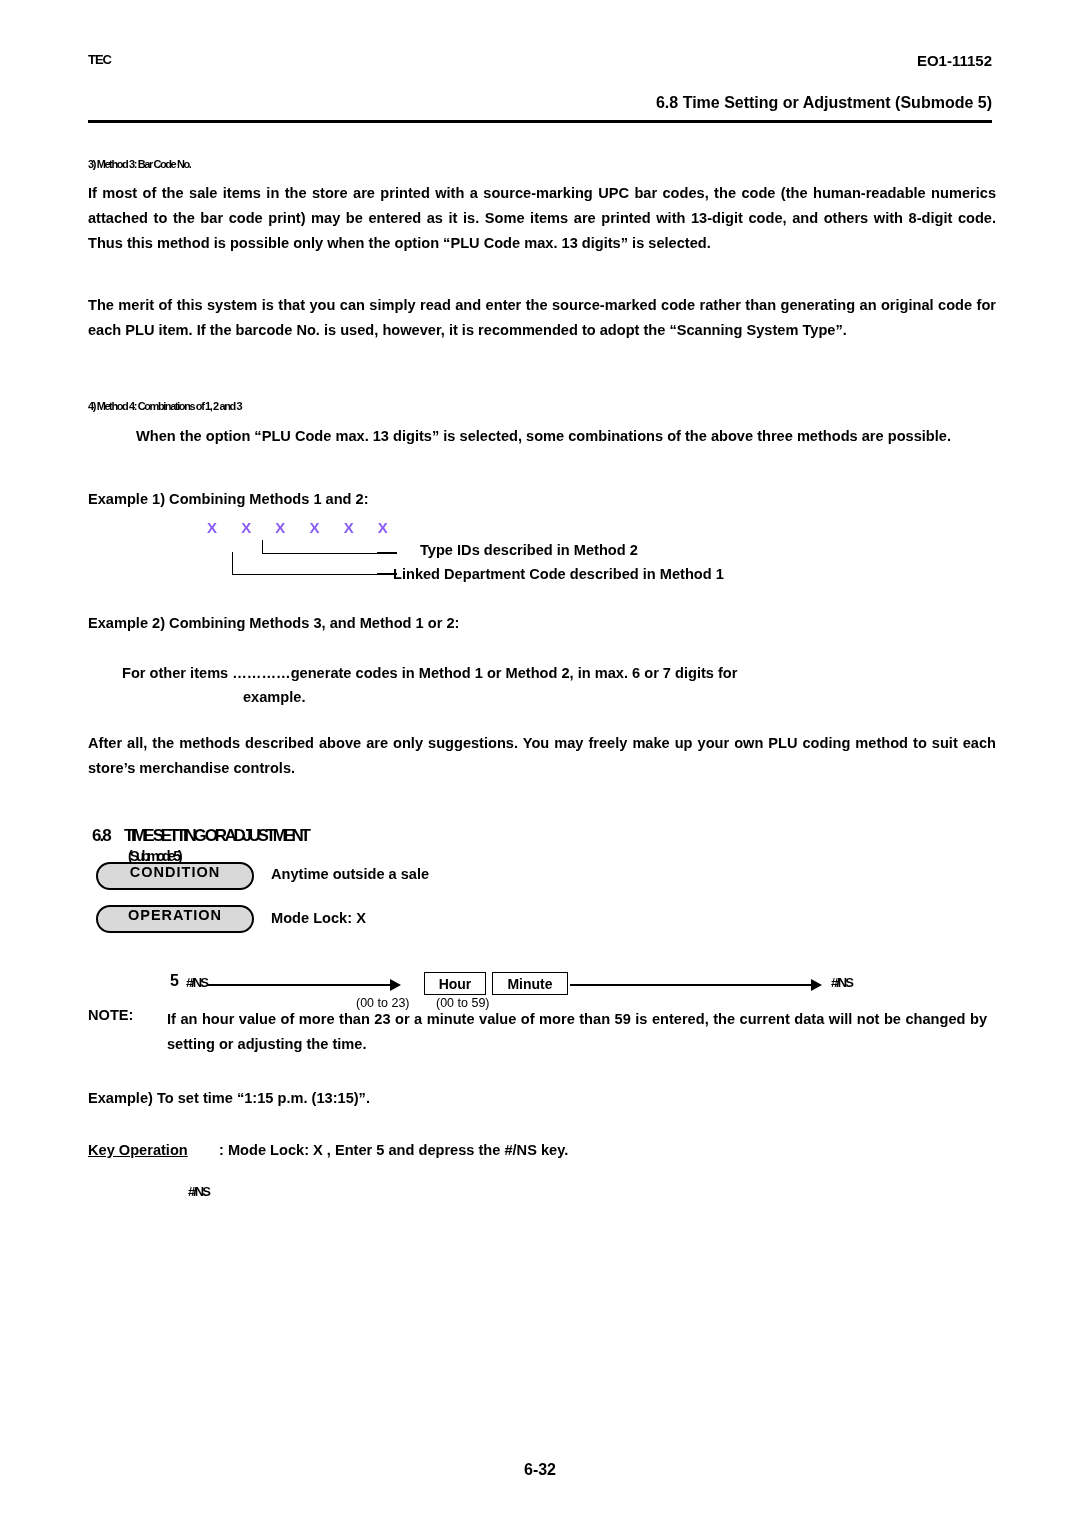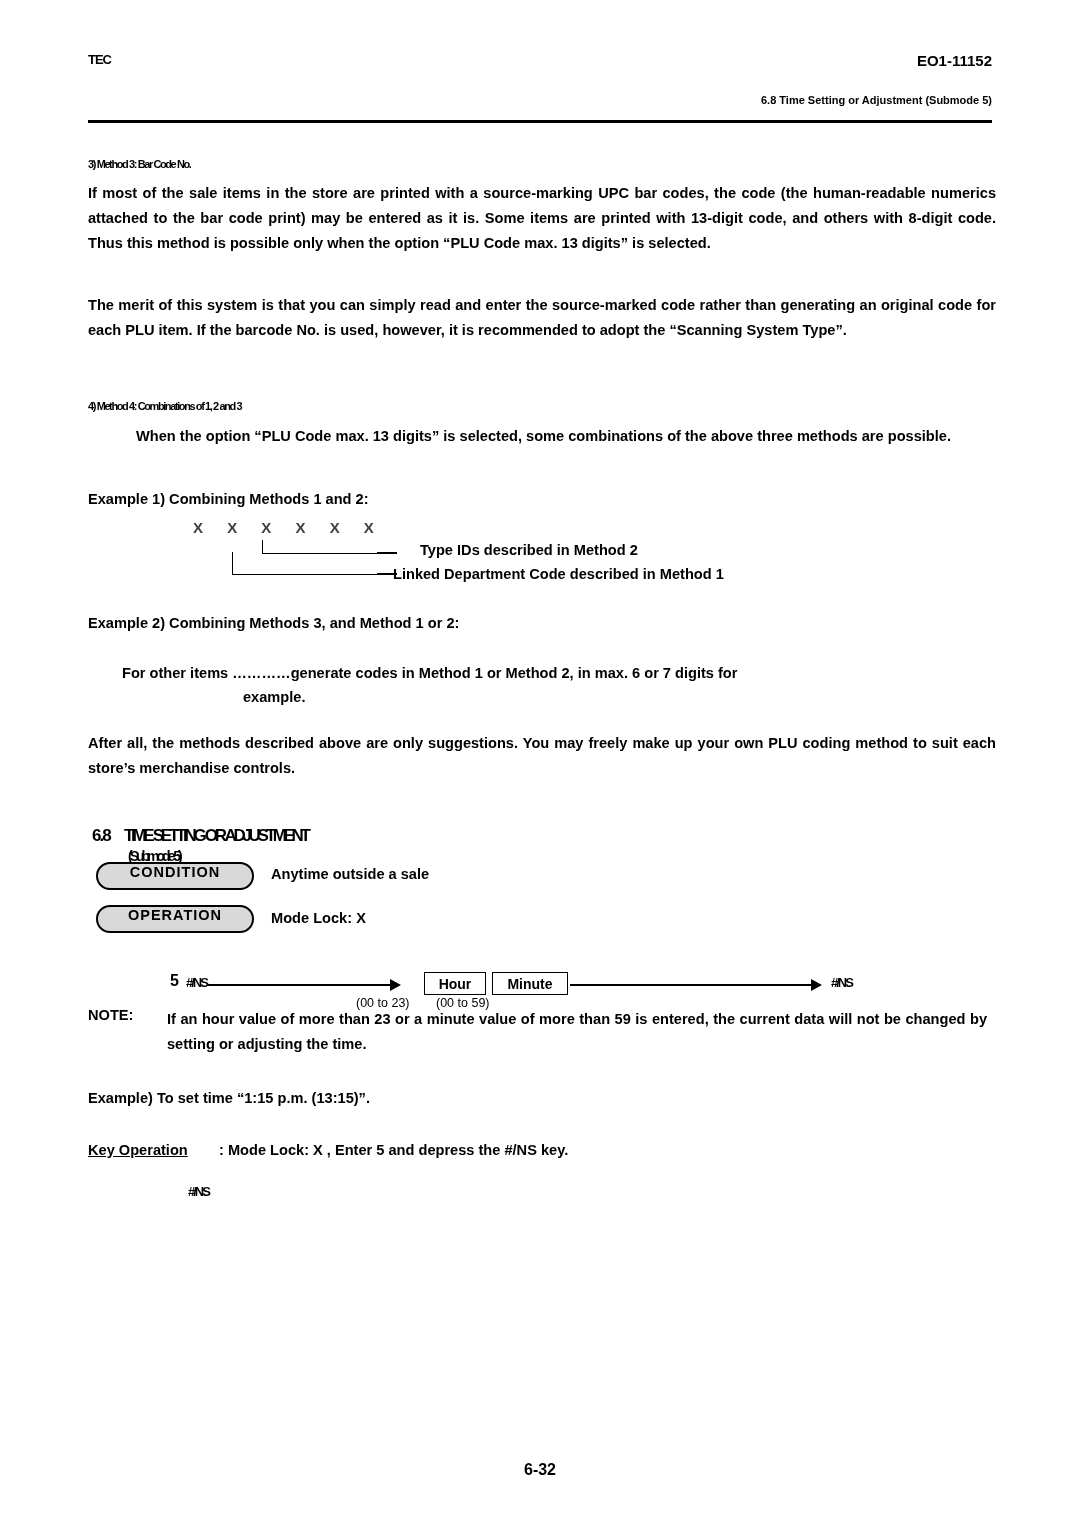--- a/index.html
+++ b/index.html
@@ -36,21 +36,21 @@
     right: 88px;
     top: 52px;
     font-size: 15px;
     font-weight: bold;
     text-align: right;
   }
   .hdr-sub {
     position: absolute;
     right: 88px;
     top: 94px;
-    font-size: 11px;
+    font-size: 16px;
     font-weight: bold;
     text-align: right;
   }
   .rule {
     position: absolute;
     left: 88px;
     top: 120px;
     width: 904px;
     height: 3px;
     background: #000;
@@ -75,26 +75,26 @@
     position: absolute;
     font-size: 14.6px;
     font-weight: bold;
     line-height: 25px;
     text-align: justify;
   }
 
   
   .xrow {
     position: absolute;
-    left: 193px;
+    left: 207px;
     top: 519px;
     font-size: 15px;
     font-weight: bold;
     letter-spacing: 10px;
-    color: #404040;
+    color: #8b5cf6;
   }
   .brkt1 {
     position: absolute;
     left: 262px;
     top: 540px;
     width: 115px;
     height: 13px;
     border-left: 1.6px solid #000;
     border-bottom: 1.6px solid #000;
     border-right: 0;

